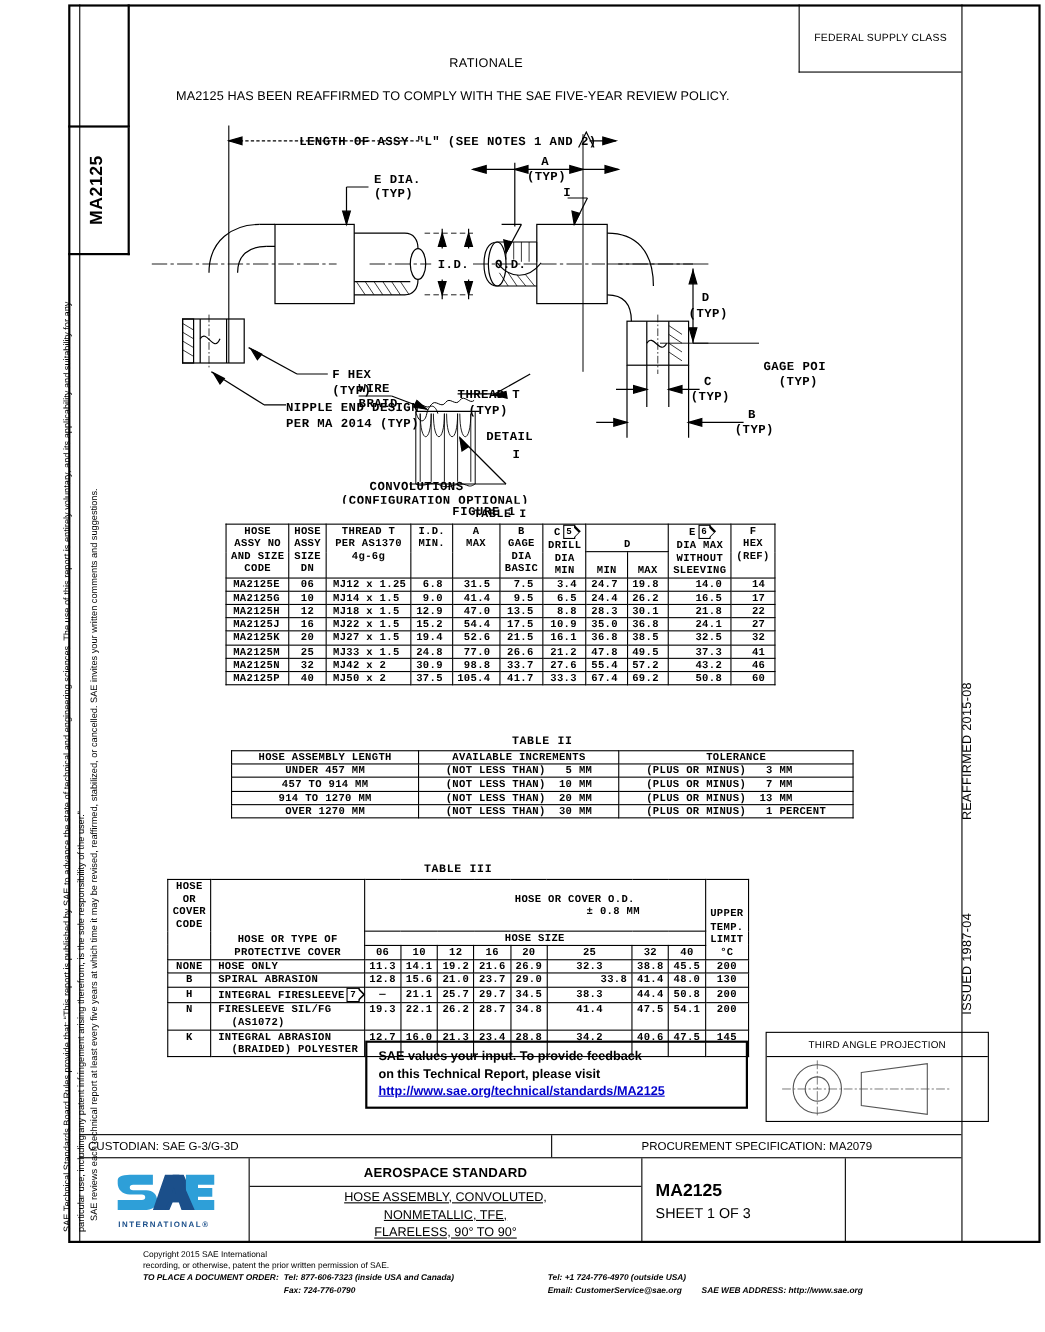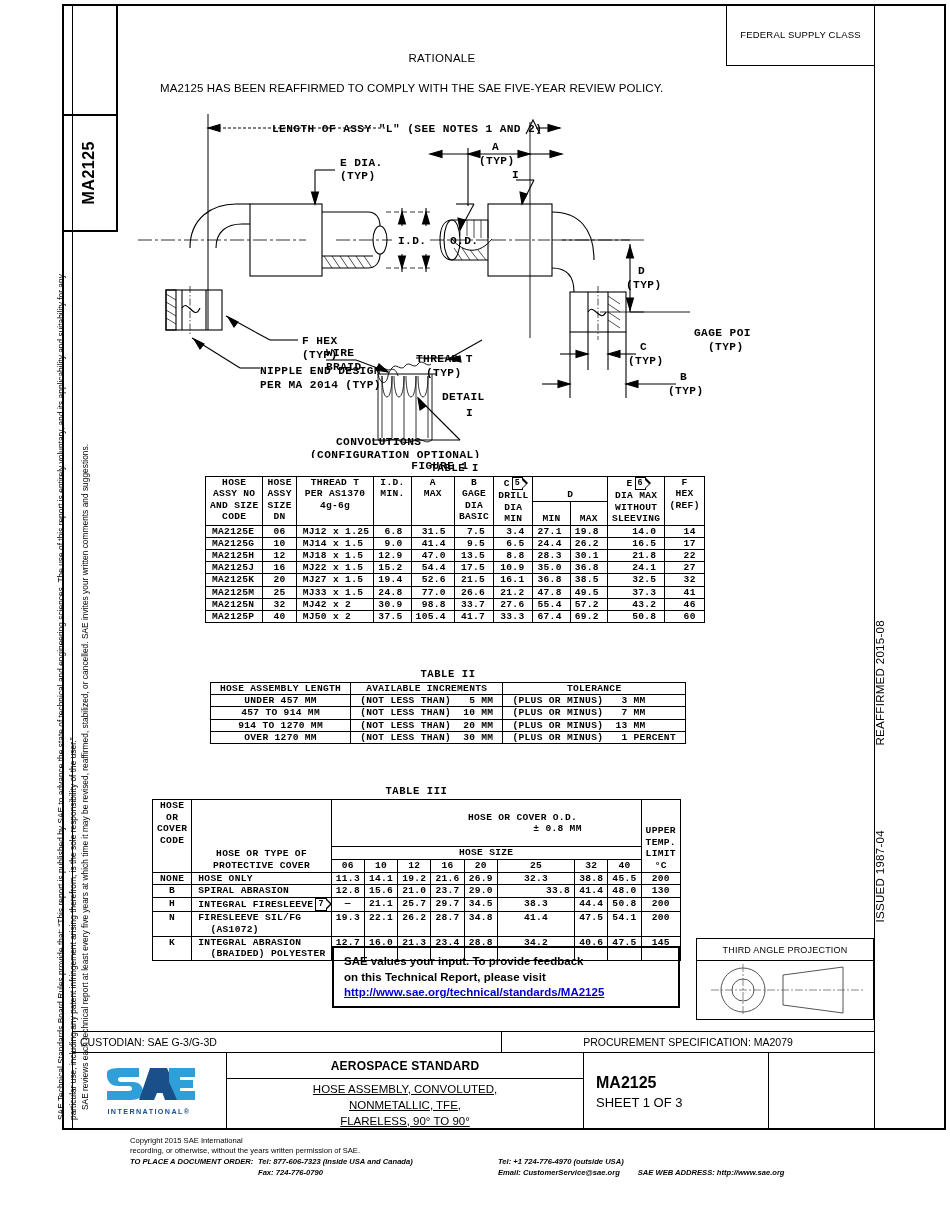--- a/index.html
+++ b/index.html
@@ -61,42 +61,42 @@
           font-weight:bold;line-height:11.2px;white-space:pre;}
   table.t thead td{vertical-align:bottom;}
 
   #table1-wrap{position:absolute;left:205px;top:462px;}
   #table1 td{padding:0 4px;}
   #table1 .hdr{vertical-align:top;line-height:11.4px;}
   #table1 .num{text-align:right;padding-right:8px;}
   #table1 .lft{text-align:left;padding-left:6px;}
 
   #table2-wrap{position:absolute;left:210px;top:668px;}
-  #table2 td{padding:0 9px;}
+  #table2 td{padding:0 24px;}
 
   #table3-wrap{position:absolute;left:152px;top:785px;}
   #table3 td{padding:0 4px;line-height:11.6px;}
 
   .flagbox{display:inline-block;border:1px solid #000;padding:0 2px;
            font-size:8.4px;position:relative;margin-left:2px;vertical-align:middle;}
   .flagbox::after{content:"";position:absolute;right:-6px;top:-1px;
            width:0;height:0;border-top:6.5px solid transparent;
            border-bottom:6.5px solid transparent;border-left:6px solid #000;}
   .flagbox::before{content:"";position:absolute;right:-4px;top:0.5px;z-index:2;
            width:0;height:0;border-top:5.5px solid transparent;
            border-bottom:5.5px solid transparent;border-left:5px solid #fff;}
 
   
   .feedback{position:absolute;left:332px;top:946px;width:348px;height:62px;
             border:2.5px solid #000;box-sizing:border-box;padding:6px 0 0 10px;
             font-size:11.5px;font-weight:bold;line-height:15.5px;}
   .feedback a{color:#0000cc;text-decoration:underline;}
 
   
-  .tap{position:absolute;left:696px;top:938px;width:178px;height:82px;
+  .tap{position:absolute;left:696px;top:938px;width:203px;height:82px;
        border:1px solid #000;box-sizing:border-box;}
   .tap-label{height:22px;border-bottom:1px solid #000;box-sizing:border-box;
        display:flex;align-items:center;justify-content:center;font-size:9px;letter-spacing:.2px;}
 
   
   .tb-cust{position:absolute;left:72px;top:1031px;width:802px;height:22px;
        border-top:1px solid #000;border-bottom:1px solid #000;box-sizing:border-box;
        display:flex;}
   .tb-cust .c1{width:430px;border-right:1px solid #000;box-sizing:border-box;
        display:flex;align-items:center;padding-left:8px;font-size:10.5px;}
@@ -415,21 +415,21 @@
       </thead>
       <tbody id="t1-body">
           <tr>
             <td class="lft">MA2125E</td>
             <td>06</td>
             <td class="lft">MJ12 x 1.25</td>
             <td class="num">6.8</td>
             <td class="num">31.5</td>
             <td class="num">7.5</td>
             <td class="num">3.4</td>
-            <td class="num">27.1</td>
+            <td class="num">24.7</td>
             <td class="num">19.8</td>
             <td class="num">14.0</td>
             <td class="num">14</td>
           </tr>
           <tr>
             <td class="lft">MA2125G</td>
             <td>10</td>
             <td class="lft">MJ14 x 1.5</td>
             <td class="num">9.0</td>
             <td class="num">41.4</td>
@@ -709,21 +709,21 @@
     </div>
     <div class="tb-num">
       <div class="n">MA2125</div>
       <div class="s">SHEET 1 OF 3</div>
     </div>
     <div class="tb-blank"></div>
   </div>
 
   <div class="footer">
     <div class="cr">Copyright 2015 SAE International</div>
-    <div>recording, or otherwise, without the years written permission of SAE.</div>
+    <div>recording, or otherwise, patent the prior written permission of SAE.</div>
     <div class="ord">
       <div class="fcol1">TO PLACE A DOCUMENT ORDER:</div>
       <div class="fcol2">Tel: 877-606-7323 (inside USA and Canada)</div>
       <div class="fcol3">Tel: +1 724-776-4970 (outside USA)</div>
     </div>
     <div class="ord" style="margin-top:1px">
       <div class="fcol1"></div>
       <div class="fcol2">Fax: 724-776-0790</div>
       <div class="fcol3">Email: CustomerService@sae.org</div>
       <div class="fcol3" style="margin-left:18px">SAE WEB ADDRESS: http://www.sae.org</div>

